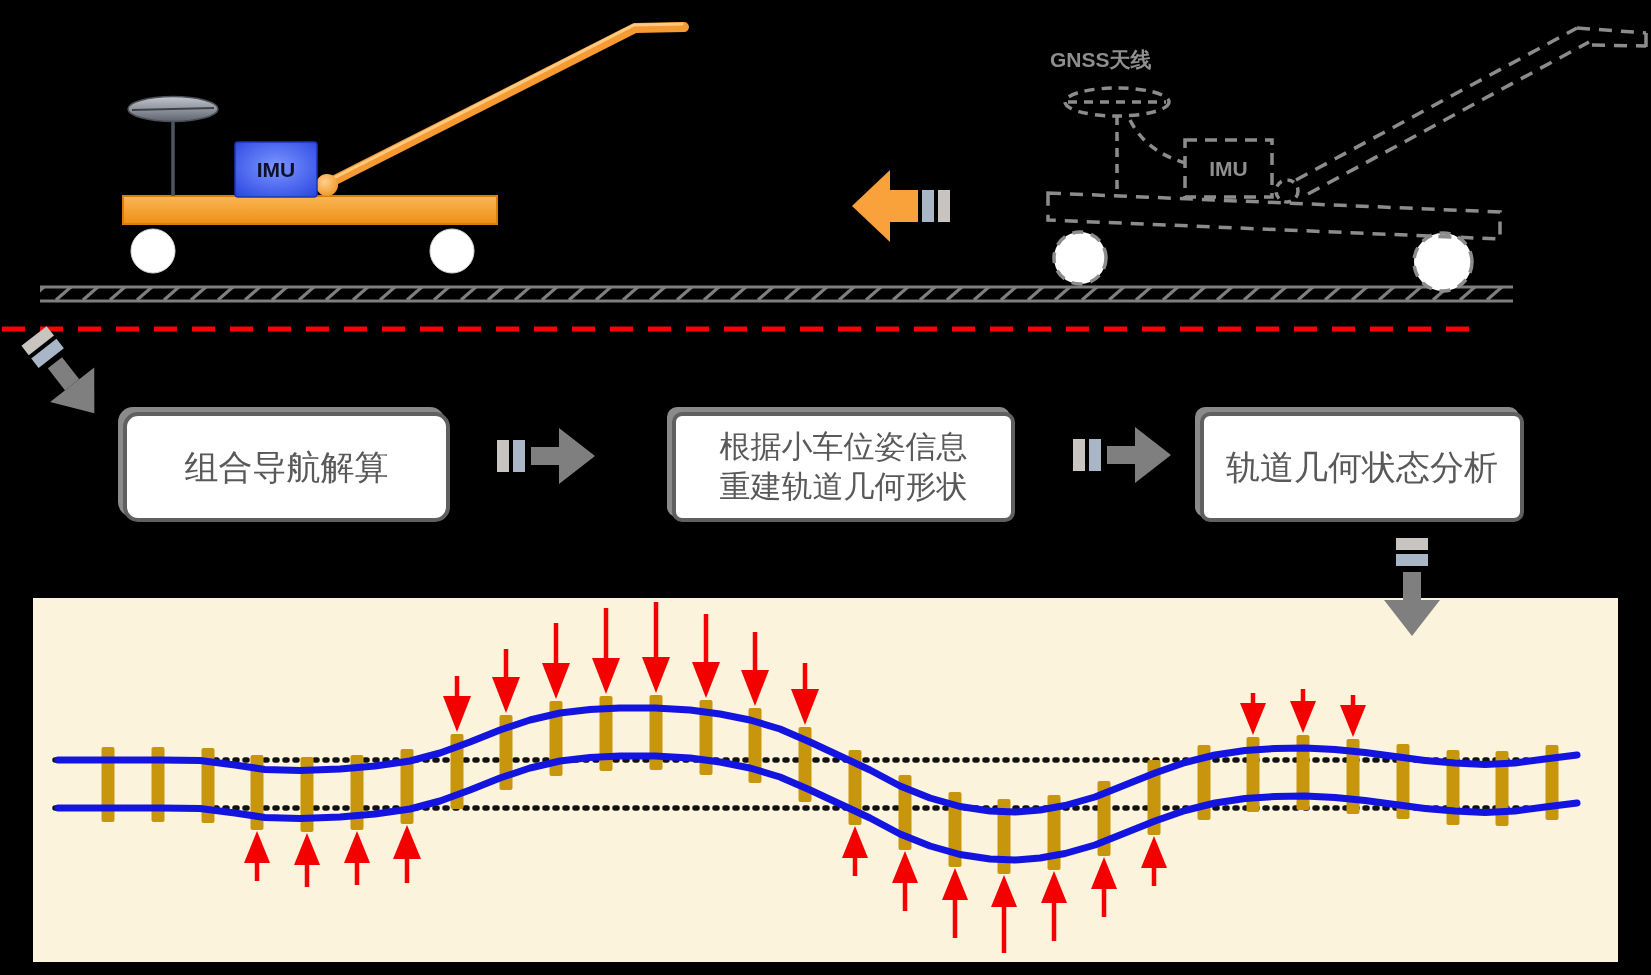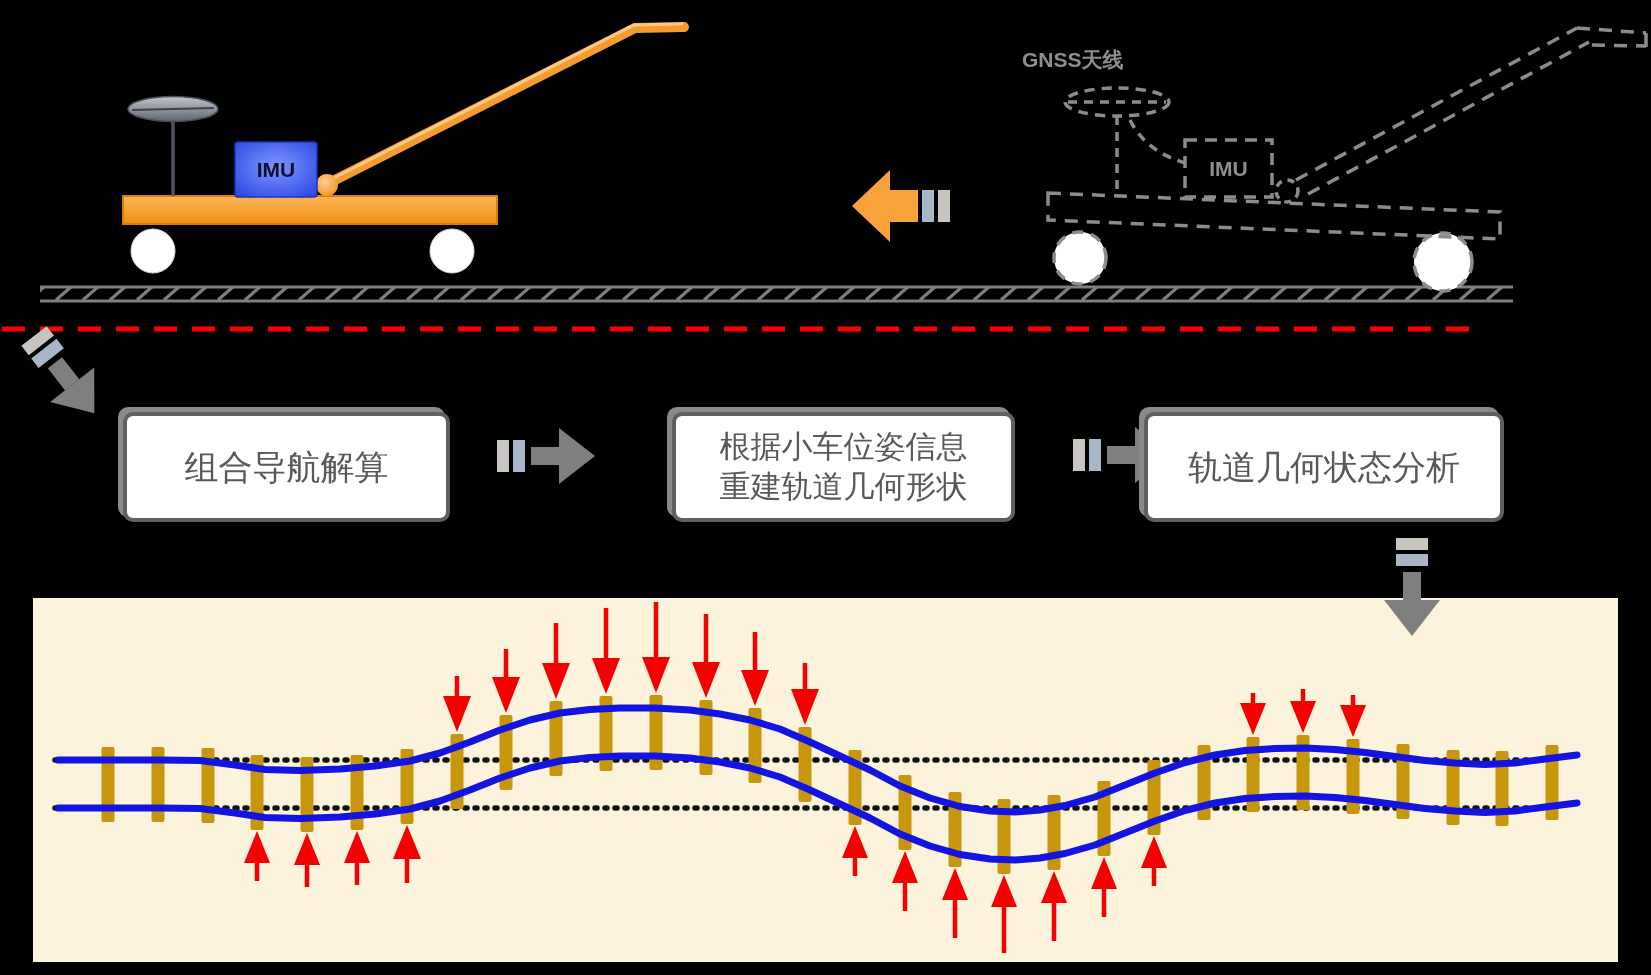--- a/index.html
+++ b/index.html
@@ -246,30 +246,30 @@
         </g>
         <g>
           <line x1="1353" y1="695" x2="1353" y2="707" stroke="#F40000" stroke-width="4.5"></line>
           <polygon points="1340,705 1366,705 1353,737" fill="#F40000"></polygon>
         </g>
       </g>
 </svg>
 
 <div class="abs imu-label" style="left:235px;top:142px;width:82px;height:55px;color:#10102a;">IMU</div>
 
-<div id="gnss-label" class="abs" style="left:1022px;top:46px;">GNSS天线</div>
+<div id="gnss-label" class="abs" style="left:1050px;top:46px;">GNSS天线</div>
 
 <div class="abs imu-label" style="left:1185px;top:140px;width:87px;height:57px;color:#8f8f8f;">IMU</div>
 
-<div class="flow-box" style="left:123px;width:327px;">
+<div class="flow-box" style="left:123px;width:327px;border-radius:15px;">
   <span class="line">组合导航解算</span>
 </div>
 
 <div class="flow-box" style="left:672px;width:343px;">
   <span class="line sm">根据小车位姿信息</span>
   <span class="line sm">重建轨道几何形状</span>
 </div>
 
-<div class="flow-box" style="left:1144px;width:360px;">
+<div class="flow-box" style="left:1200px;width:324px;">
   <span class="line">轨道几何状态分析</span>
 </div>
 
 </div>
 
 </body></html>

